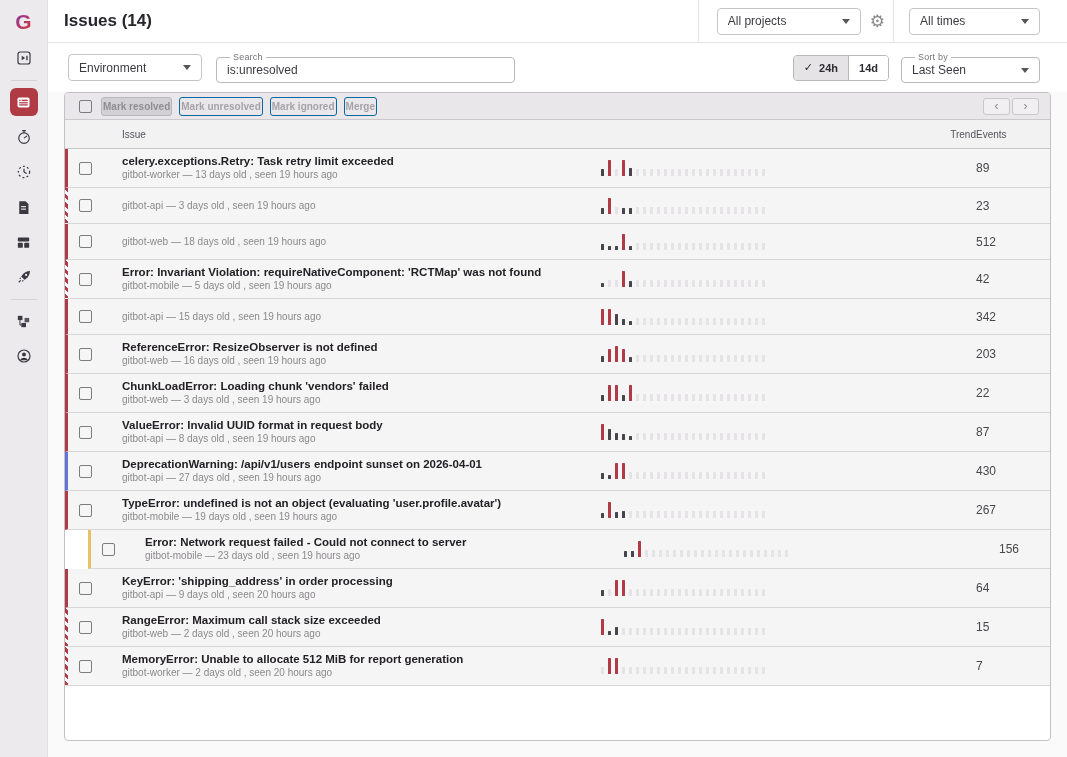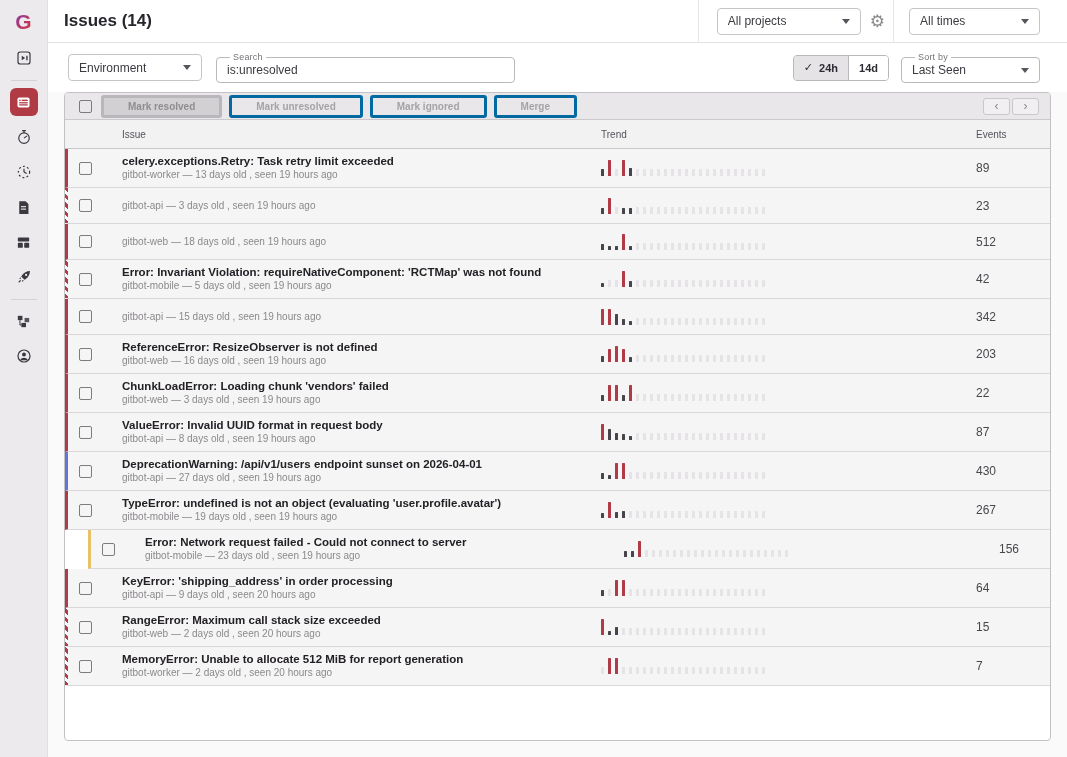--- a/index.html
+++ b/index.html
@@ -89,37 +89,37 @@
   }
   .toolbar {
     height:27px; background:#e9e7e9; border-bottom:1px solid #cbc9cb;
     display:flex; align-items:center; padding:0 11px 0 14px;
   }
   .checkbox {
     width:13px; height:13px; border:1.5px solid #7d7b7f; border-radius:2px;
     background:transparent; display:inline-block; cursor:pointer; flex:none;
   }
   .tb-btn {
-    font-size:10px; font-weight:bold; color:#a5a3a7; border:3px solid #0369a1;
-    border-radius:3px; padding:3px 24px; margin-left:7px; background:transparent; cursor:pointer;
+    font-size:10px; font-weight:bold; color:#a5a3a7; border:1px solid #0369a1;
+    border-radius:3px; padding:3px 1px; margin-left:7px; background:transparent; cursor:pointer;
     white-space:nowrap;
   }
   .tb-btn.first { background:#d2d0d2; border-color:#b9b7bb; color:#8f8d91; margin-left:9px; }
   .pager { margin-left:auto; display:flex; gap:2px; }
   .pg-btn {
     width:27px; height:17px; border:1px solid #c9c7c9; border-radius:3px; background:#f1eff1;
     color:#8a888a; font-size:12px; line-height:14px; text-align:center; cursor:pointer;
   }
   .thead {
     height:29px; background:#f3f2f3; border-bottom:1px solid #c9c7c9;
     display:grid; grid-template-columns:54px 479px 375px 1fr; align-items:center;
     padding-left:3px; font-size:10px; color:#55535a; font-weight:500;
   }
   .thead .col-issue { grid-column:2; }
-  .thead .col-trend { grid-column:3; }
+  .thead .col-trend { grid-column:3;text-align:right; }
   .thead .col-events { grid-column:4; }
   
   .row {
     display:grid; grid-template-columns:54px 479px 375px 1fr; align-items:center;
     min-height:36px; background:#f6f5f6; border-bottom:1px solid #d9d7d9;
     border-left:3px solid transparent; cursor:pointer;
   }
   .accent-red { border-left-color:#b03a46; }
   .accent-blue { border-left-color:#6274d8; }
   .accent-yellow { border-left-color:#e7c267;margin-left:23px; }

